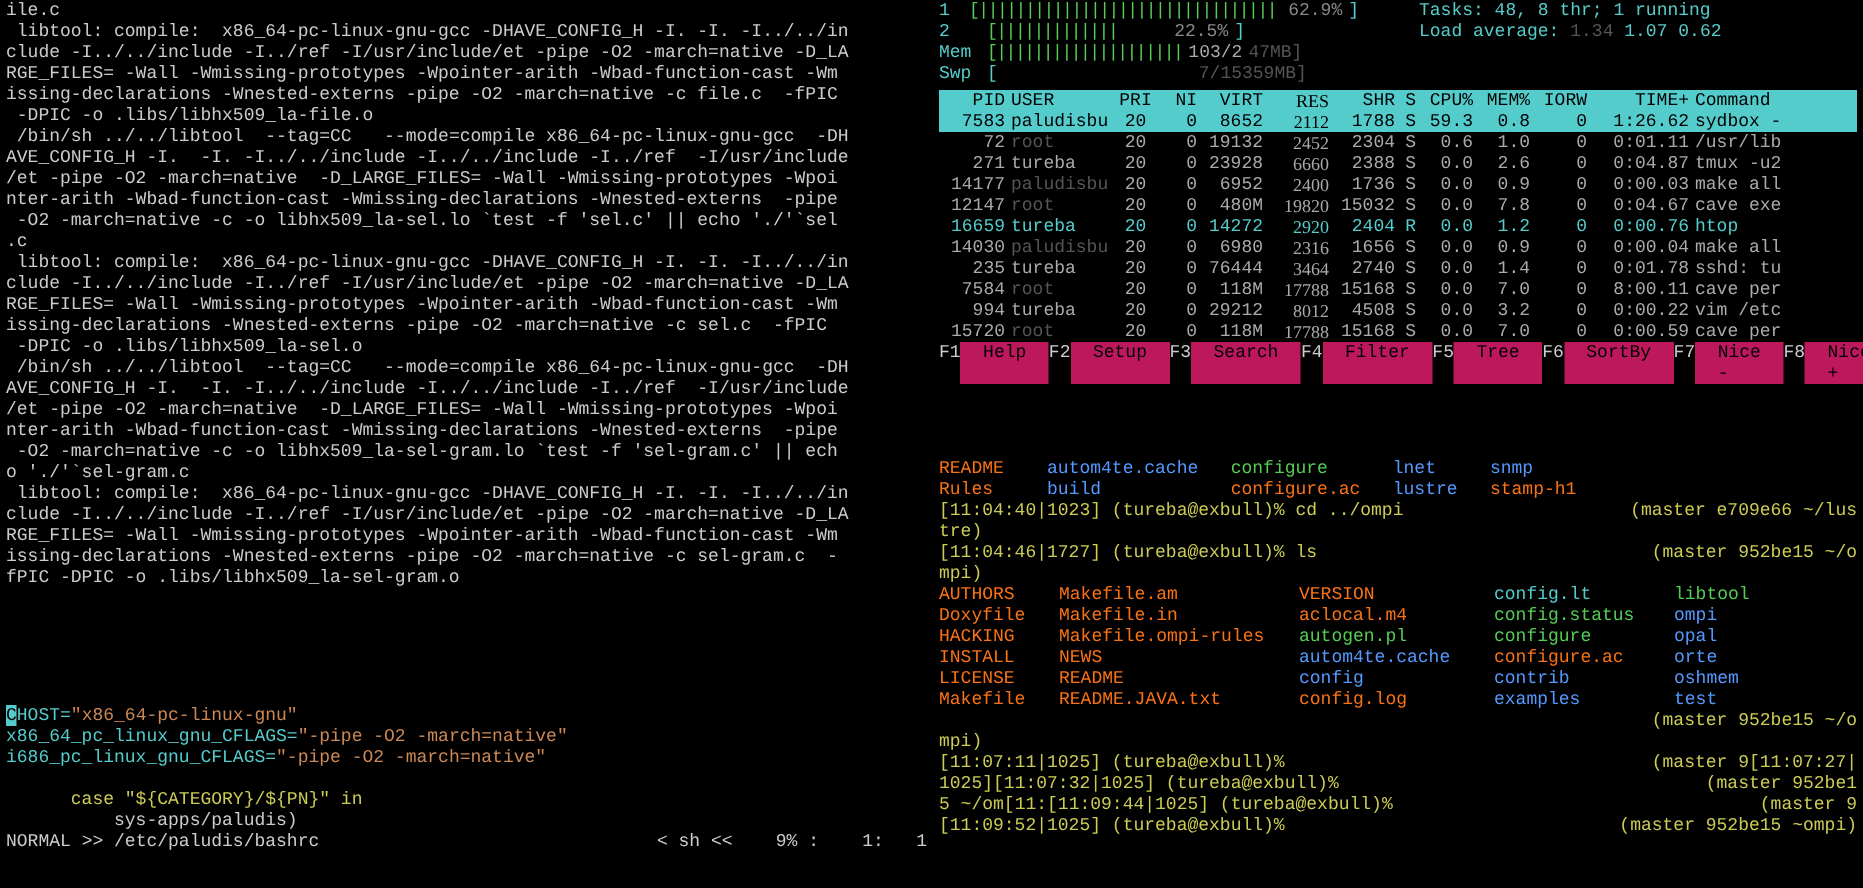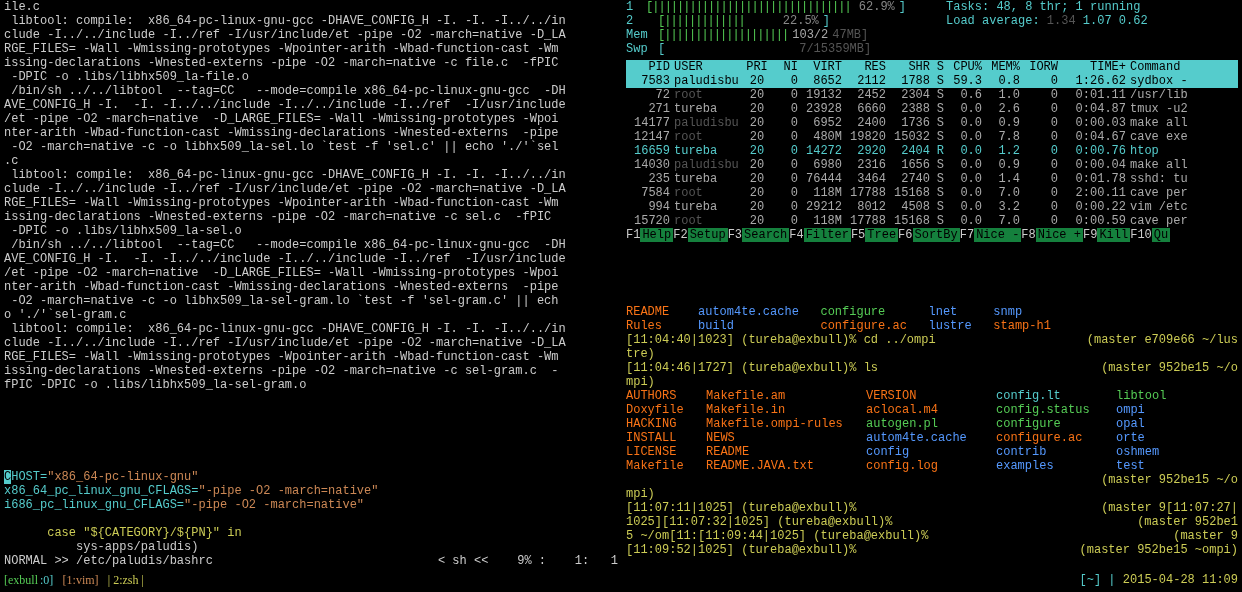--- a/index.html
+++ b/index.html
@@ -6,21 +6,21 @@
 body {
   background: #000;
   font-family: 'Courier New', monospace;
   font-size: 12px;
   line-height: 14px;
   color: #aaa;
   width: 1242px;
   height: 592px;
   overflow: hidden;
 }
-.container { display: flex; flex-direction: column; height: 100%; }
+.container { display: flex; flex-direction: row; height: 100%; }
 .top { display: flex; height: 570px; }
 .left { width: 622px; display: flex; flex-direction: column; }
 .right { width: 620px; display: flex; flex-direction: column; }
 .compile-output {
   color: #ccc;
   padding: 0 4px;
   white-space: pre-wrap;
   word-break: break-all;
   height: 470px;
   overflow: hidden;
@@ -60,32 +60,32 @@
 }
 .htop-row { display: flex; }
 .htop-row.running { color: #5cc; }
 .htop-row.sel { background: #5cc; color: #000; }
 .col { text-align: right; padding: 0 2px; }
 .col.pid { width: 46px; }
 .col.user { width: 70px; text-align: left; }
 .col.pri { width: 30px; text-align: center; }
 .col.ni { width: 28px; }
 .col.virt { width: 44px; }
-.col.res { width: 44px; }
+.col.res { width: 44px; font-family: Liberation Serif, serif; }
 .col.shr { width: 44px; }
 .col.s { width: 14px; }
 .col.cpu { width: 38px; }
 .col.mem { width: 38px; }
 .col.iorw { width: 38px; }
 .col.time { width: 68px; }
 .col.cmd { flex: 1; text-align: left; overflow: hidden; white-space: nowrap; }
 
 .htop-fn { display: flex; }
 .fn-key { color: #ccc; }
-.fn-lbl { background: #15803d; color: #000; padding: 0 2px; }
+.fn-lbl { background: #be185d; color: #000; padding: 0 15px; }
 
 .shell-pane {
   padding: 0 4px;
   height: 265px;
 }
 .shell-line { white-space: pre; overflow: hidden; }
 
 .status-bar {
   height: 20px;
   display: flex;
@@ -294,21 +294,21 @@
       <div class="col user dim">root</div>
       <div class="col pri">20</div>
       <div class="col ni">0</div>
       <div class="col virt">118M</div>
       <div class="col res">17788</div>
       <div class="col shr">15168</div>
       <div class="col s">S</div>
       <div class="col cpu">0.0</div>
       <div class="col mem">7.0</div>
       <div class="col iorw">0</div>
-      <div class="col time">2:00.11</div>
+      <div class="col time">8:00.11</div>
       <div class="col cmd">cave per</div>
     </div>
               <div class="htop-row ">
       <div class="col pid">994</div>
       <div class="col user ">tureba</div>
       <div class="col pri">20</div>
       <div class="col ni">0</div>
       <div class="col virt">29212</div>
       <div class="col res">8012</div>
       <div class="col shr">4508</div>

